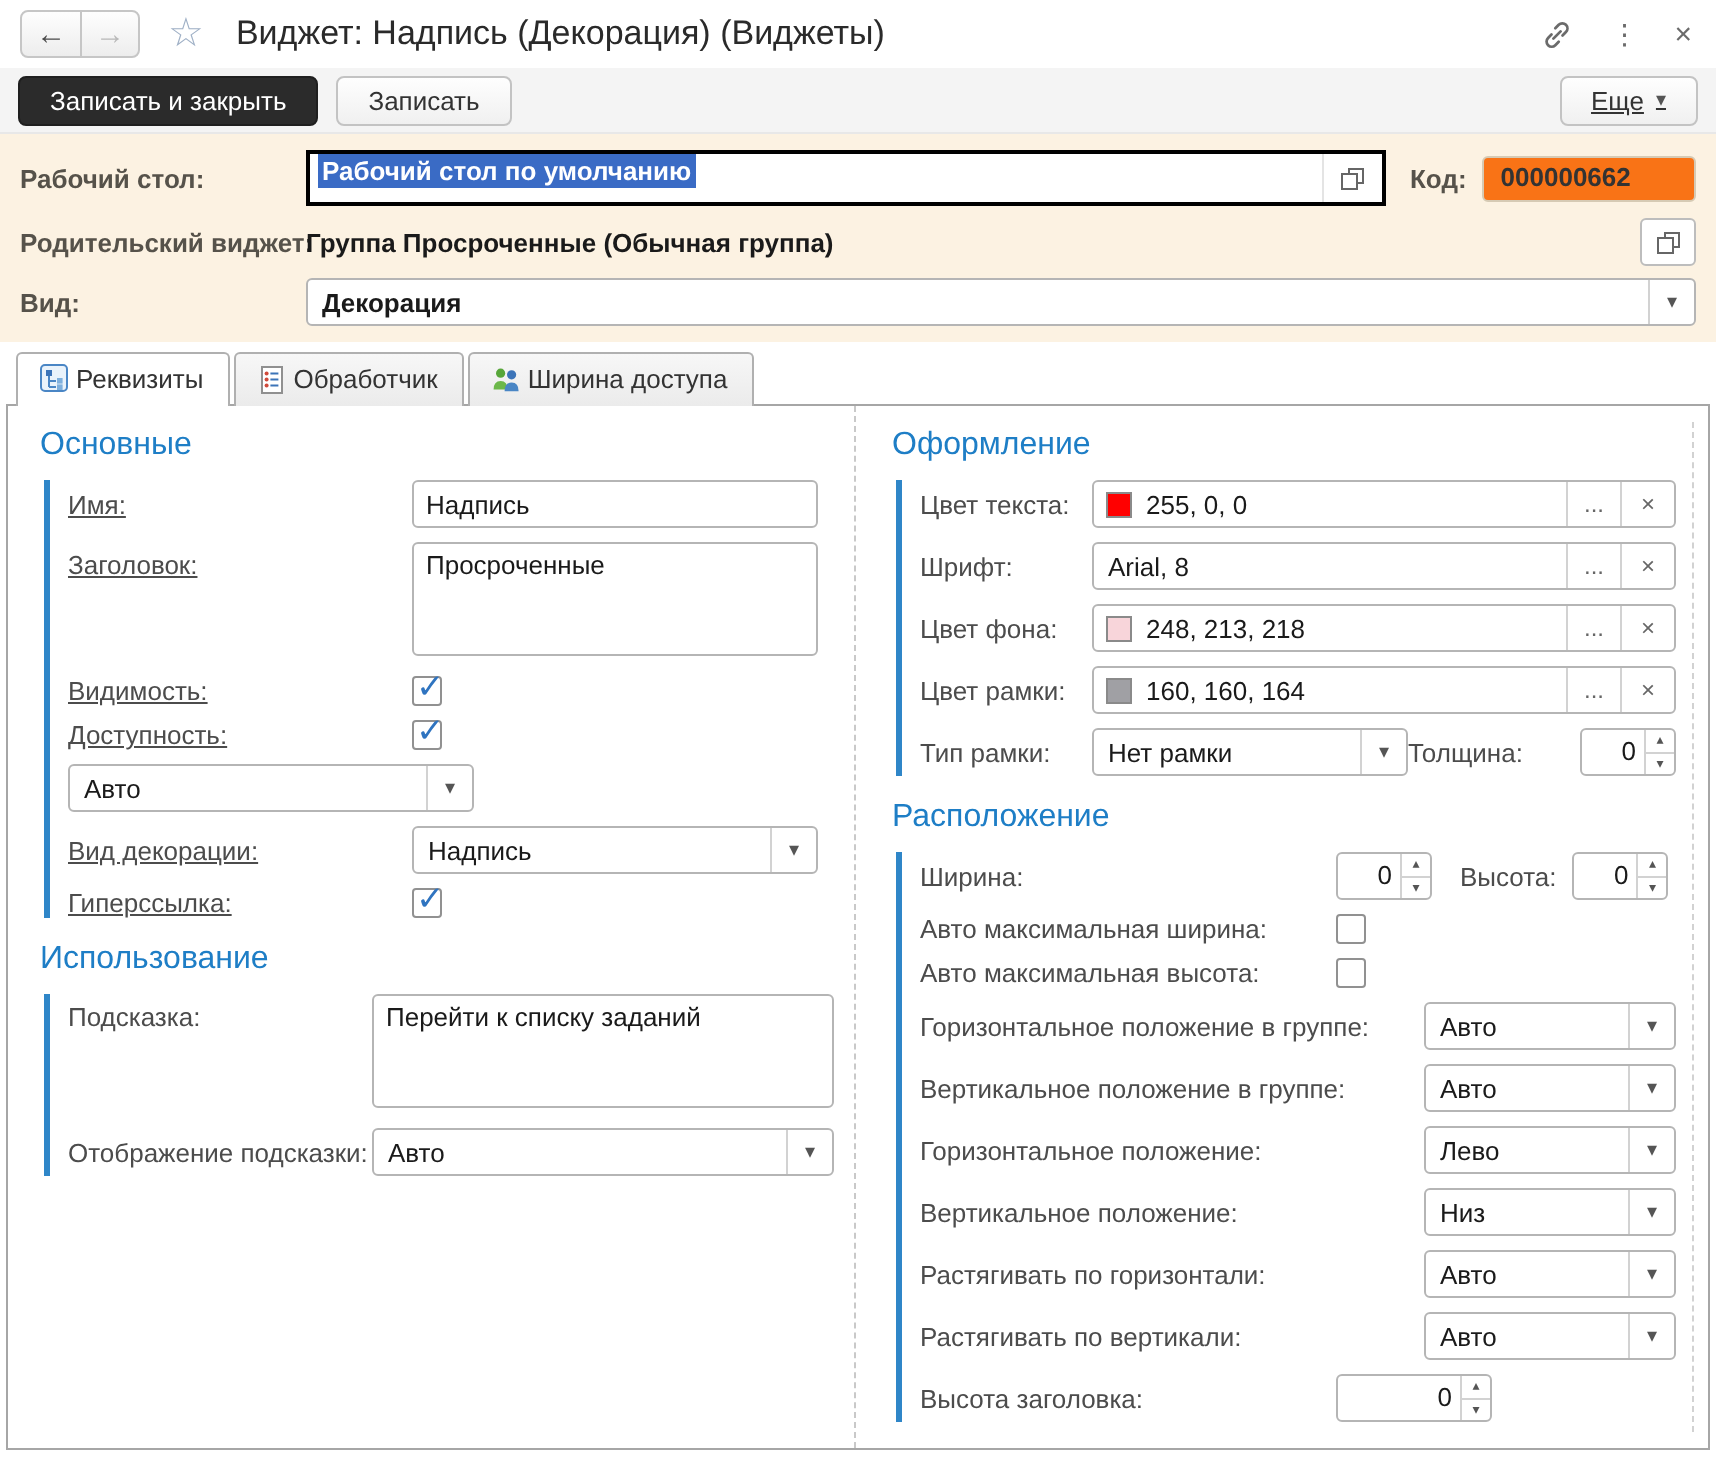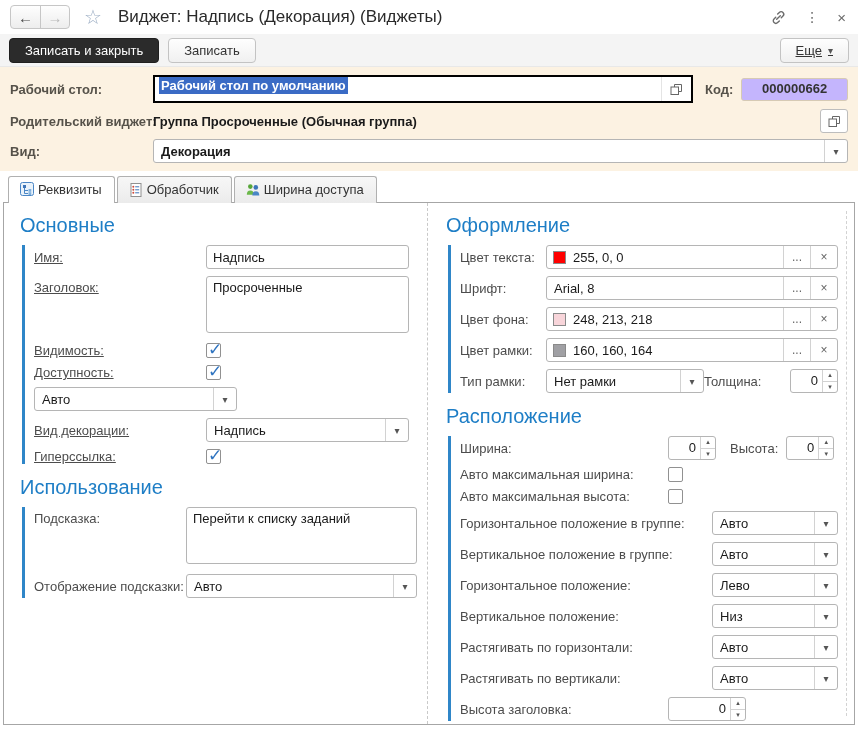--- a/index.html
+++ b/index.html
@@ -31,40 +31,40 @@
 
   
   .form-header { background:#fcf2e2; padding:8px 10px;font-weight:bold; }
   .hrow { display:flex; align-items:center; margin-bottom:6px; }
   .hrow:last-child { margin-bottom:0; }
   .hlabel { color:#56524a; width:143px; flex-shrink:0; white-space:nowrap; }
   .focus-field { width:540px; height:28px; border:2px solid #000; background:#fff; display:flex; align-items:flex-start; flex-shrink:0; }
   .sel-text { background:#3a6bc5; color:#fff; padding:1px 2px; margin-left:4px; white-space:nowrap; }
   .choose-inner { margin-left:auto; width:30px; height:100%; display:flex; align-items:center; justify-content:center; background:#fff; cursor:pointer; border-left:1px solid #e4e4e4; }
   .code-label { color:#56524a; margin-left:12px; white-space:nowrap; }
-  .code-field { margin-left:8px; flex:1; height:23px; background:#c4b5fd; border:1px solid #d6cab4; border-radius:3px; padding:2px 8px; color:#333;text-align:center; }
+  .code-field { margin-left:8px; flex:1; height:23px; background:#f97316; border:1px solid #d6cab4; border-radius:3px; padding:2px 8px; color:#333; }
   .flat-value { color:#1a1a1a; white-space:nowrap; }
   .choose-box { margin-left:auto; width:28px; height:24px; border:1px solid #bdbdbd; border-radius:3px; background:#fff; display:flex; align-items:center; justify-content:center; cursor:pointer; }
   .combo { height:24px; border:1px solid #b5b5b5; border-radius:3px; background:#fff; display:flex; align-items:center; cursor:pointer; min-width:0; }
   .combo-val { padding:0 7px; flex:1; color:#1a1a1a; white-space:nowrap; overflow:hidden; }
   .combo-btn { width:23px; align-self:stretch; border-left:1px solid #d2d2d2; display:flex; align-items:center; justify-content:center; color:#555; font-size:10px; flex-shrink:0; }
   .hrow .combo.grow { flex:1; }
 
   
   .tabstrip { display:flex; padding:5px 0 0 8px; gap:2px; position:relative; z-index:2; background:#fff; }
   .tab { display:flex; align-items:center; gap:3px; padding:4px 12px 5px 10px; border:1px solid #b0b0b0; border-bottom:none; border-radius:3px 3px 0 0; background:linear-gradient(#f7f7f7,#ebebeb); color:#333; cursor:pointer; margin-bottom:-1px; }
   .tab.active { background:#fff; padding-bottom:6px; }
   .tab svg { display:block; }
 
   
   .pane { margin:0 3px; border:1px solid #a6a6a6; height:523px; display:flex; background:#fff; position:relative; z-index:1; }
   .col-left { width:424px; padding:6px 10px 0 10px; border-right:1px dashed #c9c9c9; flex-shrink:0; }
   .col-right { flex:1; padding:6px 16px 0 12px; position:relative; min-width:0; }
   .col-right::after { content:""; position:absolute; top:8px; bottom:8px; right:7px; border-right:1px dashed #d2d2d2; }
-  .sec { color:#1e7ec6; font-size:20px; margin:5px 0 8px 6px; }
+  .sec { color:#1e7ec6; font-size:16px; margin:5px 0 8px 6px; }
   .grp { border-left:3px solid #2f86c8; padding-left:9px; margin-left:8px; margin-bottom:12px; }
   .row { display:flex; align-items:center; margin-bottom:7px; min-width:0; }
   .row.top { align-items:flex-start; }
   .row.top .lbl { padding-top:4px; }
   .lbl { color:#4c4c4c; flex-shrink:0; white-space:nowrap; }
 
   .w-basic .lbl { width:172px;text-decoration:underline; }
   .w-basic .ctl { width:203px; }
   .w-usage .lbl { width:152px; }
   .w-usage .ctl { flex:1; }

